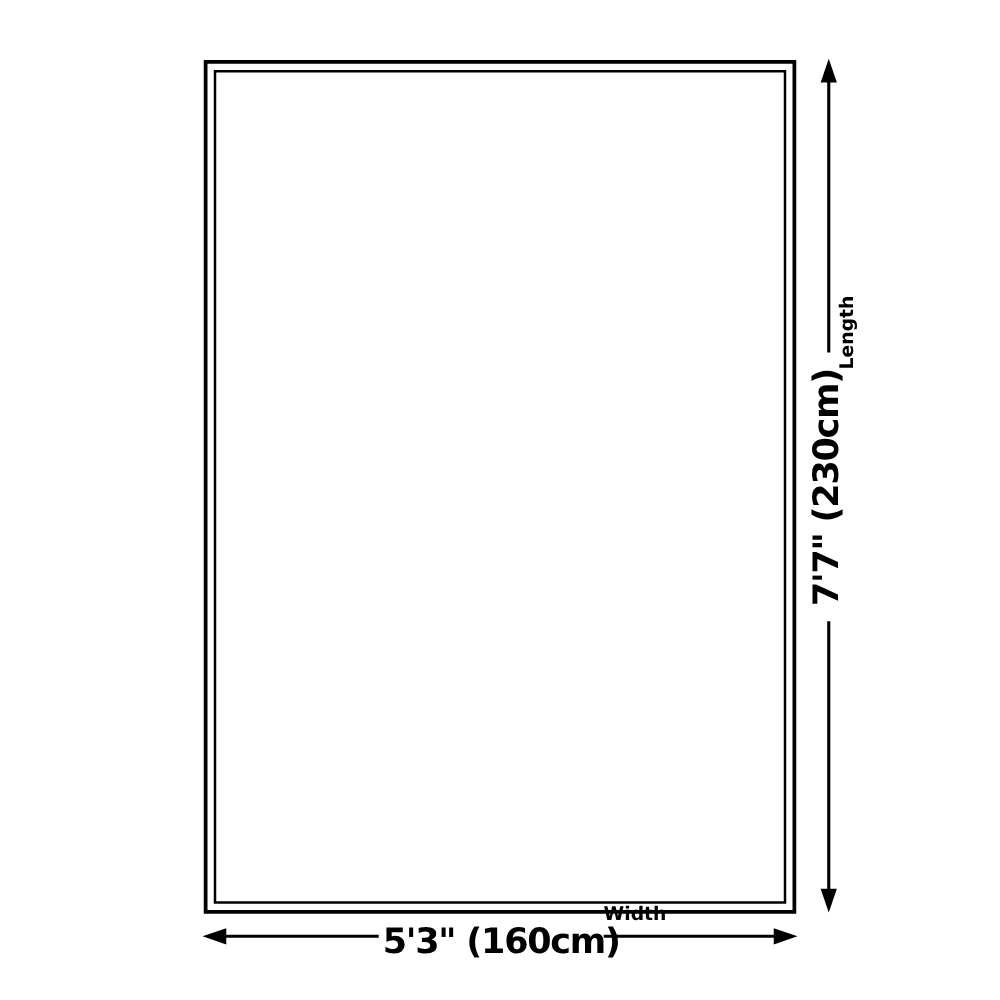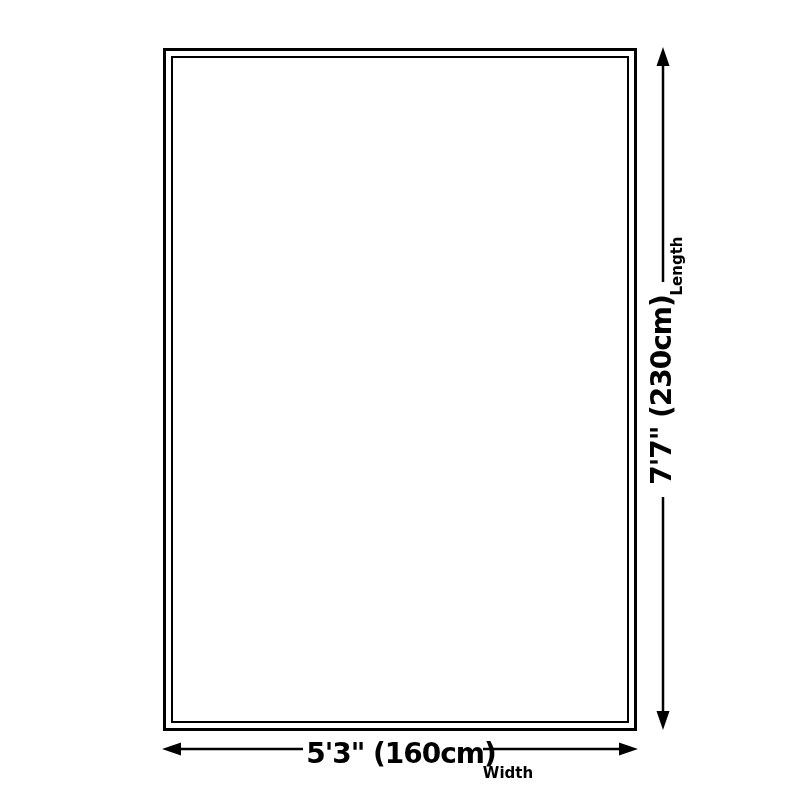--- a/index.html
+++ b/index.html
@@ -79,15 +79,15 @@
       <line x1="178" y1="749" x2="303" y2="749" stroke-width="2.5"></line>
       <line x1="483" y1="749" x2="622" y2="749" stroke-width="2.5"></line>
       <polygon points="638,749 619,742.5 619,755.5" stroke="none"></polygon>
     </g>
   </svg>
 
   <div class="dim-value rot-ccw" style="left:661px; top:390px;">7'7" (230cm)</div>
   <div class="dim-label rot-ccw" style="left:677px; top:266px;">Length</div>
 
   <div class="dim-value" style="left:401px; top:753px;">5'3" (160cm)</div>
-  <div class="dim-label" style="left:508px; top:773px;">Width</div>
+  <div class="dim-label" style="left:508px; top:731px;">Width</div>
 
 </div>
 
 </body></html>

